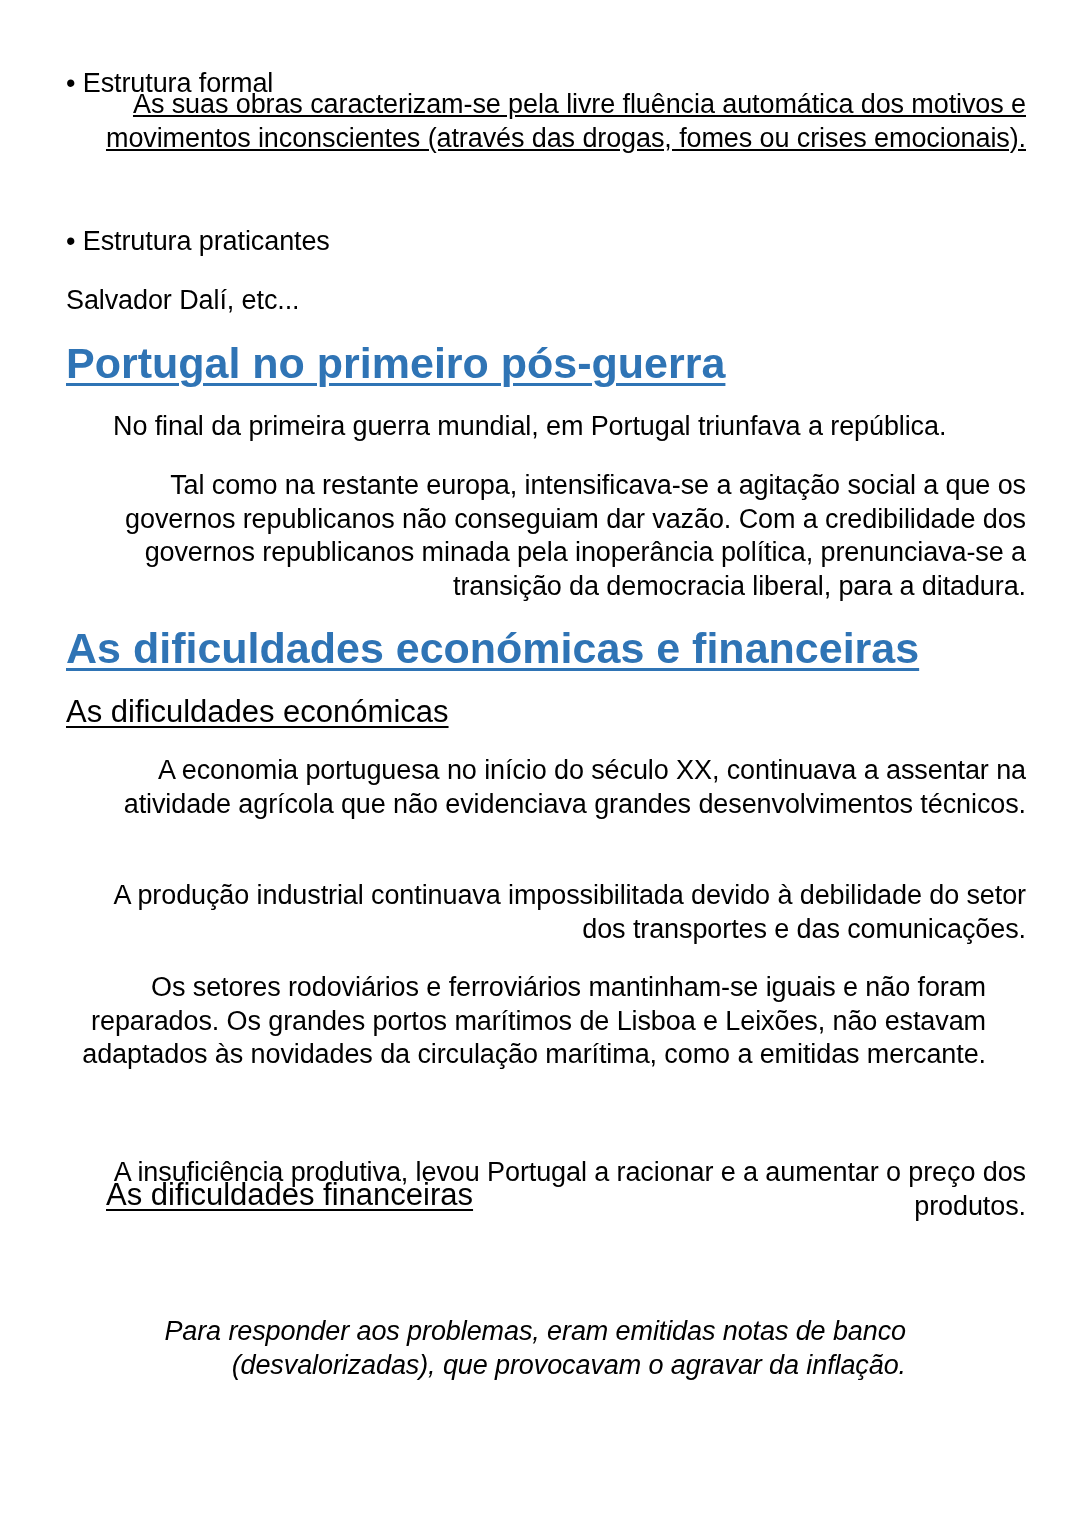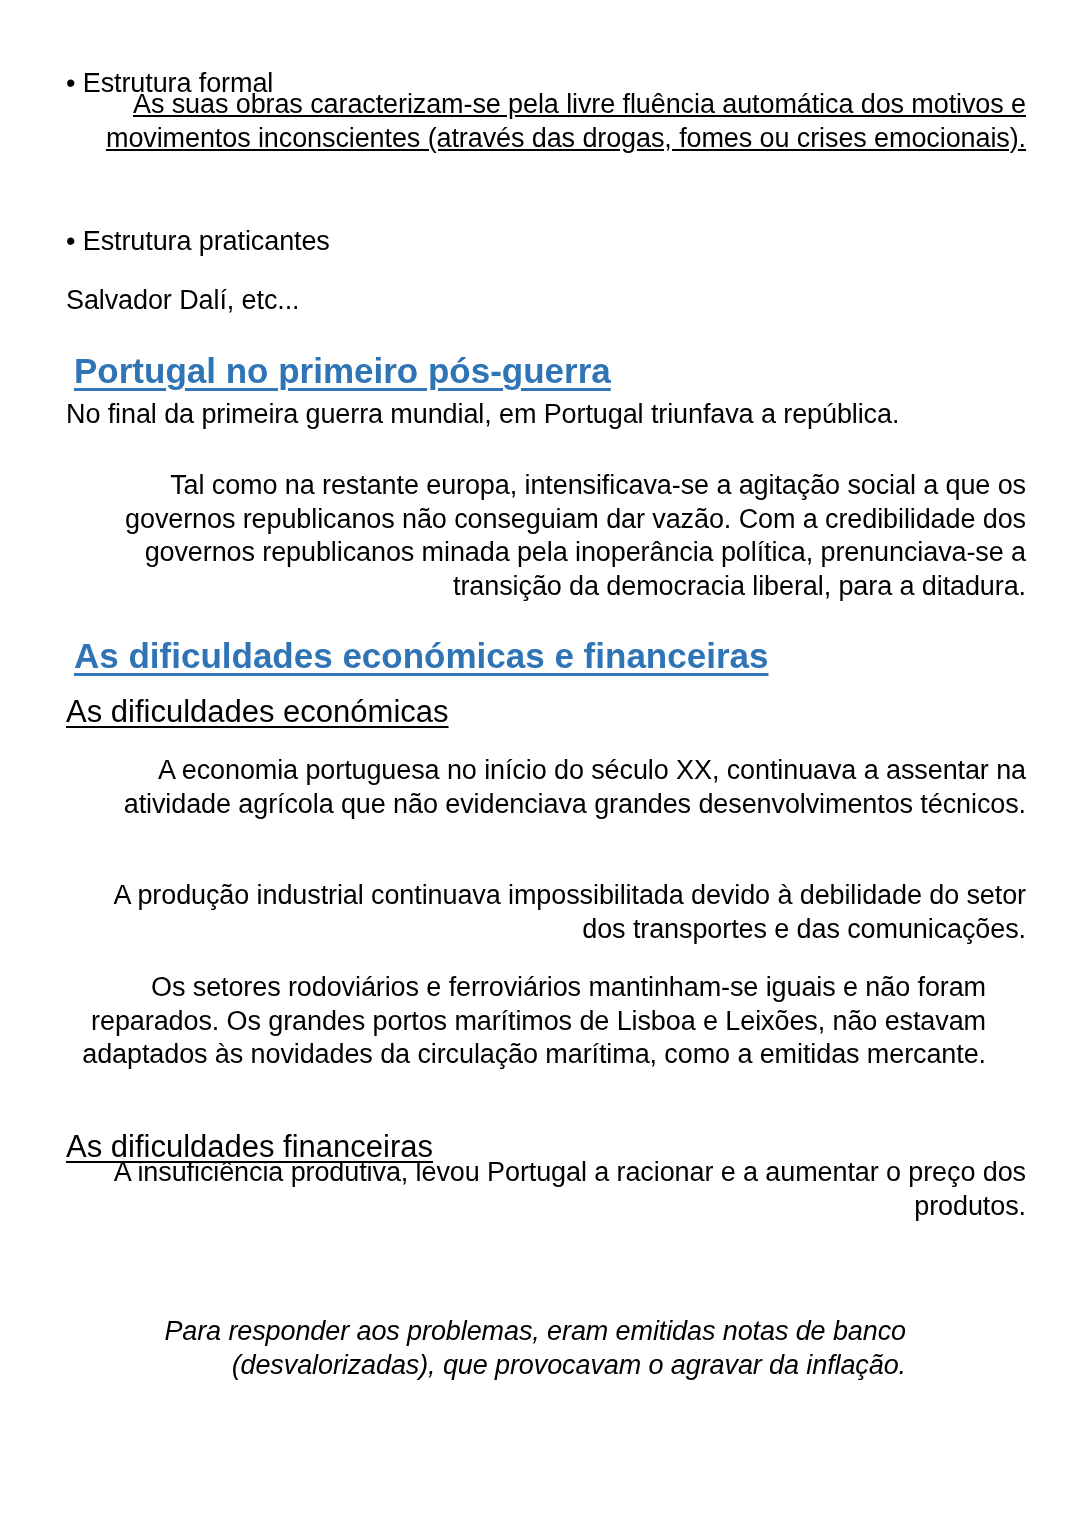--- a/index.html
+++ b/index.html
@@ -21,51 +21,51 @@
       top: 64px;
       width: 960px;
     }
     .p {
       font-size: 27px;
       line-height: 33.5px;
       margin: 0;
       letter-spacing: -0.1px;
     }
     .h {
-      font-size: 35px;
+      font-size: 43px;
       font-weight: bold;
       color: #2f74b5;
       text-decoration: underline;
       text-decoration-thickness: 3px;
       text-underline-offset: 5px;
       line-height: 42px;
-      margin: 8px;
+      margin: 0;
     }
     .sub {
       font-size: 31px;
       line-height: 33.5px;
       text-decoration: underline;
       text-decoration-thickness: 2px;
       text-underline-offset: 4px;
       margin: 0;
     }
     .abs { position: absolute; left: 0; text-align: right; }
   </style>
 </head>
 <body>
 
 <div class="page">
   <p class="p abs" style="top:3px;">• Estrutura formal</p>
   <p class="p abs" style="top:24px; width:960px;text-decoration:underline;">As suas obras caracterizam-se pela livre fluência automática dos motivos e movimentos inconscientes (através das drogas, fomes ou crises emocionais).</p>
   <p class="p abs" style="top:161px;">• Estrutura praticantes</p>
   <p class="p abs" style="top:220px;">Salvador Dalí, etc...</p>
   <h2 class="h abs" style="top:278px;">Portugal no primeiro pós-guerra</h2>
-  <p class="p abs" style="top:334px;">No final da primeira guerra mundial, em Portugal triunfava a república.</p>
+  <p class="p abs" style="top:346px;margin-left:47px;">No final da primeira guerra mundial, em Portugal triunfava a república.</p>
   <p class="p abs" style="top:405px; width:960px;">Tal como na restante europa, intensificava-se a agitação social a que os governos republicanos não conseguiam dar vazão. Com a credibilidade dos governos republicanos minada pela inoperância política, prenunciava-se a transição da democracia liberal, para a ditadura.</p>
   <h2 class="h abs" style="top:563px;">As dificuldades económicas e financeiras</h2>
   <p class="sub abs" style="top:631px;">As dificuldades económicas</p>
   <p class="p abs" style="top:690px; width:960px;">A economia portuguesa no início do século XX, continuava a assentar na atividade agrícola que não evidenciava grandes desenvolvimentos técnicos.</p>
   <p class="p abs" style="top:815px; width:960px;">A produção industrial continuava impossibilitada devido à debilidade do setor dos transportes e das comunicações.</p>
   <p class="p abs" style="top:907px; width:920px;">Os setores rodoviários e ferroviários mantinham-se iguais e não foram reparados. Os grandes portos marítimos de Lisboa e Leixões, não estavam adaptados às novidades da circulação marítima, como a emitidas mercante.</p>
-  <p class="sub abs" style="top:1066px;">As dificuldades financeiras</p>
+  <p class="sub abs" style="top:1114px;margin-left:40px;">As dificuldades financeiras</p>
   <p class="p abs" style="top:1092px; width:960px;">A insuficiência produtiva, levou Portugal a racionar e a aumentar o preço dos produtos.</p>
   <p class="p abs" style="top:1251px; width:840px;font-style:italic;">Para responder aos problemas, eram emitidas notas de banco (desvalorizadas), que provocavam o agravar da inflação.</p>
 </div>
 
 </body></html>

